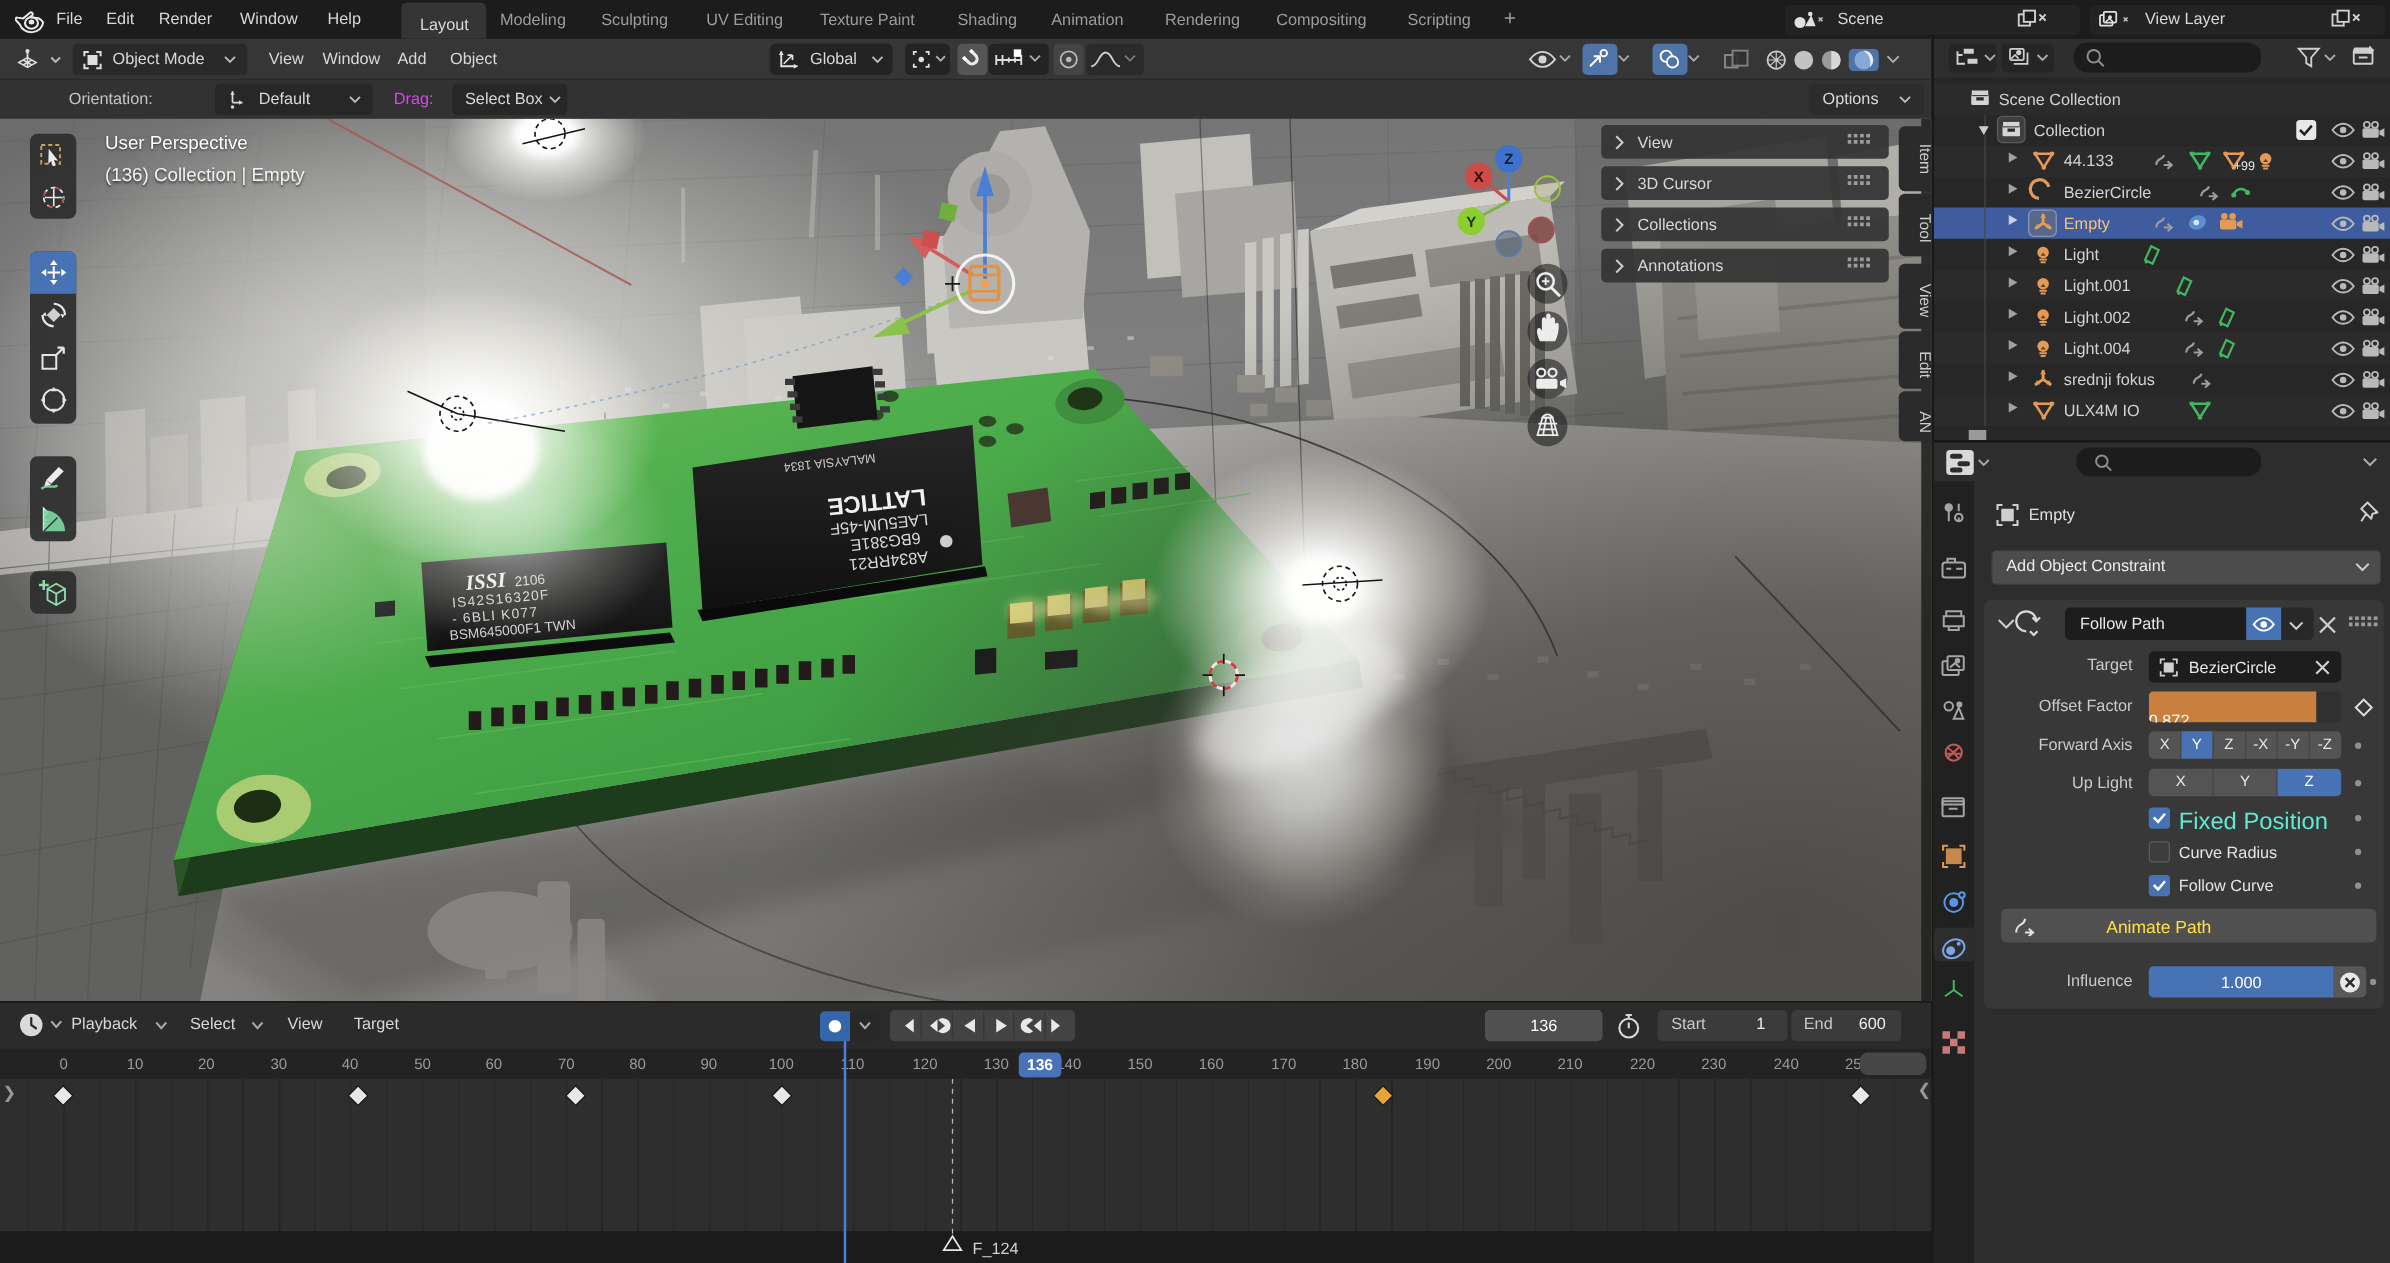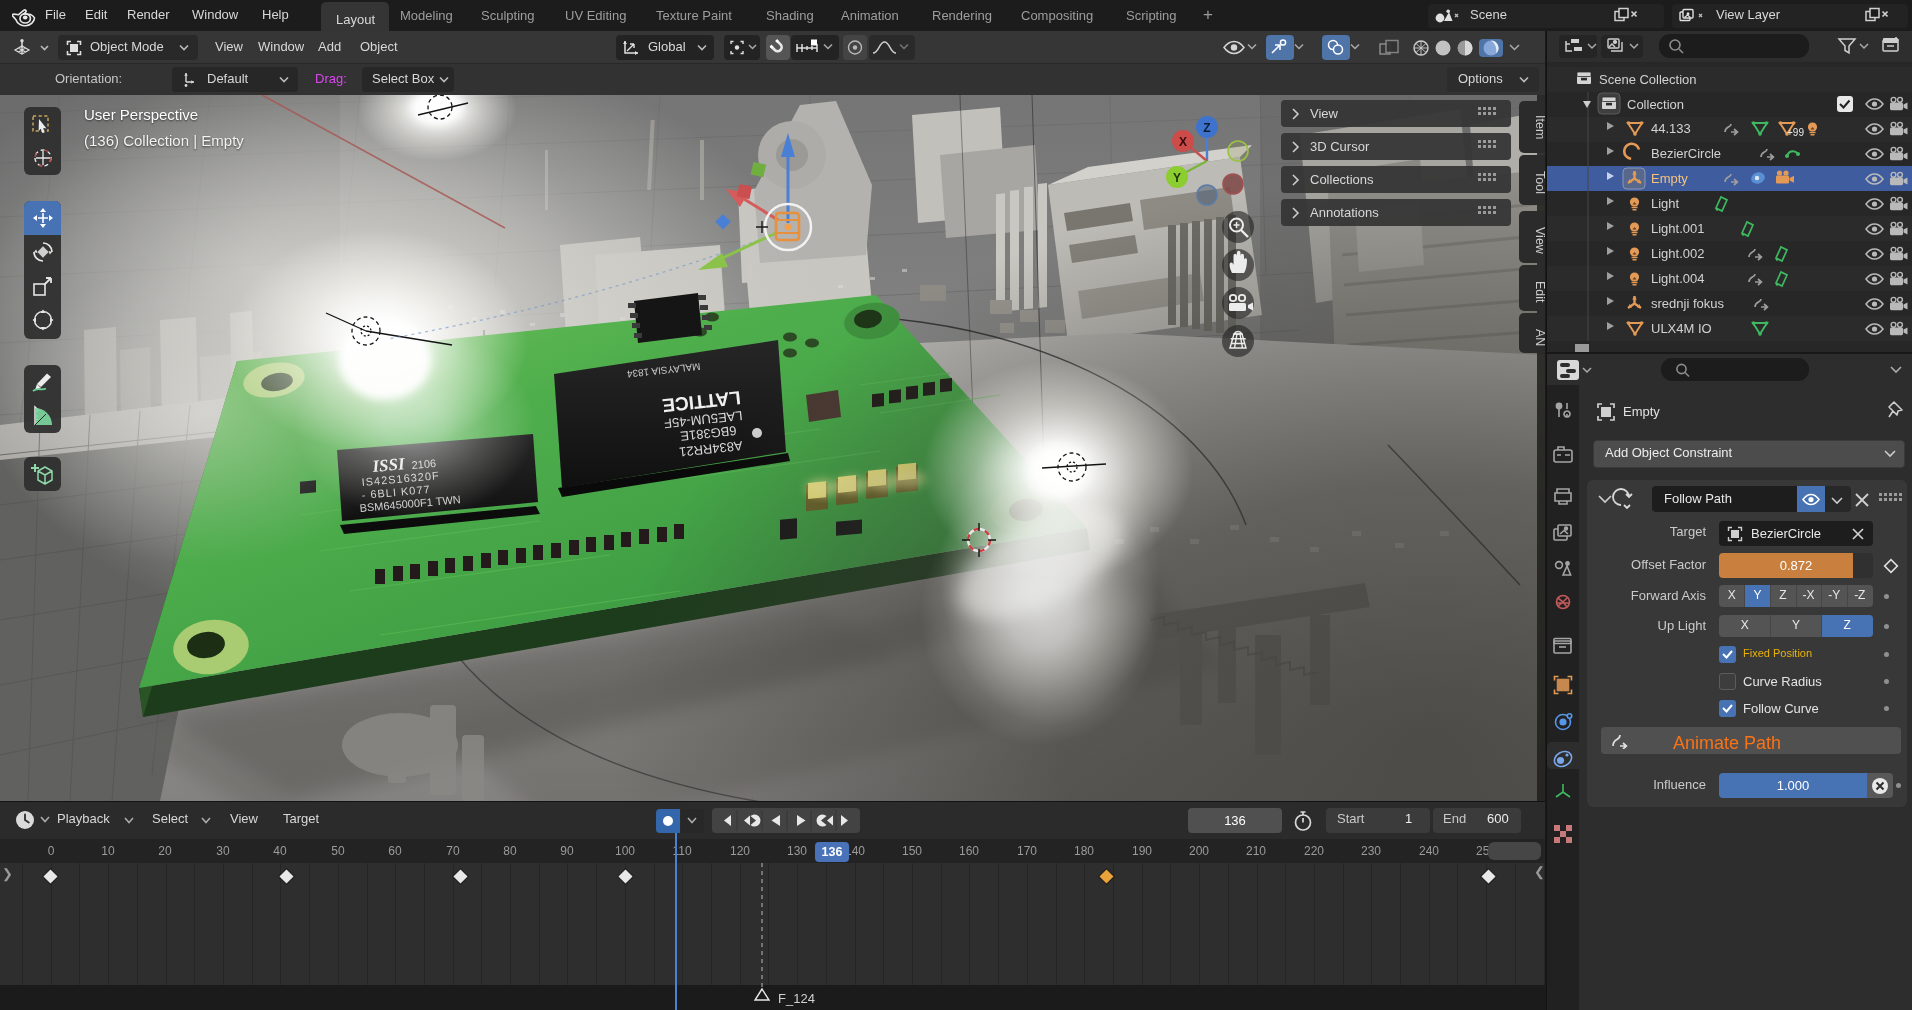--- a/index.html
+++ b/index.html
@@ -1168,21 +1168,21 @@
     <rect x="4" y="4" width="8" height="8" fill="#cfcfcf"></rect>
     <path d="M1.5 5 v-3.5 h3.5 M11 1.5 h3.5 V5 M14.5 11 v3.5 H11 M5 14.5 H1.5 V11" fill="none" stroke="#cfcfcf" stroke-width="1.4"></path>
   </svg>
   <div class="abs" style="left:204px;top:172px;font-size:13px;color:#e8e8e8">BezierCircle</div>
   <svg class="abs" style="left:303px;top:172px" width="16" height="16" viewBox="0 0 16 16">
         <path d="M3 3 l10 10 M13 3 L3 13" stroke="#d0d0d0" stroke-width="1.7"></path>
       </svg>
   <div class="abs" style="left:0px;top:203px;width:159px;text-align:right;font-size:13px;color:#cacaca">Offset Factor</div>
   <div class="abs" style="left:172px;top:199px;width:154px;height:25px;background:#303030;border-radius:4px;overflow:hidden">
     <div class="abs" style="left:0;top:0;width:134px;height:25px;background:#c9803e"></div>
-    <div class="abs" style="left:0;top:5px;width:154px;text-align:center;font-size:13px;color:#fff">0.872</div>
+    <div class="abs" style="left:0;top:16px;width:154px;text-align:left;font-size:13px;color:#fff">0.872</div>
   </div>
   <svg class="abs" style="left:334px;top:202px" width="20" height="20" viewBox="0 0 20 20">
     <rect x="5.5" y="5.5" width="9" height="9" fill="none" stroke="#e0e0e0" stroke-width="1.6" transform="rotate(45 10 10)"></rect>
   </svg>
   <div class="abs" style="left:0px;top:234px;width:159px;text-align:right;font-size:13px;color:#cacaca">Forward Axis</div>
   <div class="abs" style="left:172px;top:231px;width:154px;height:22px;background:#545454;border-radius:4px;overflow:hidden">
     <div class="abs" style="left:25.6px;top:0;width:25.6px;height:22px;background:#4772b3"></div>
     <div class="abs" style="left:0;top:3px;width:25.6px;text-align:center;font-size:12px;color:#e8e8e8">X</div>
     <div class="abs" style="left:25.6px;top:3px;width:25.6px;text-align:center;font-size:12px;color:#fff">Y</div>
     <div class="abs" style="left:51.2px;top:3px;width:25.6px;text-align:center;font-size:12px;color:#e8e8e8">Z</div>
@@ -1201,33 +1201,33 @@
     <div class="abs" style="left:0;top:3px;width:51.3px;text-align:center;font-size:12px;color:#e8e8e8">X</div>
     <div class="abs" style="left:51.3px;top:3px;width:51.3px;text-align:center;font-size:12px;color:#e8e8e8">Y</div>
     <div class="abs" style="left:102.6px;top:3px;width:51.4px;text-align:center;font-size:12px;color:#fff">Z</div>
     <div class="abs" style="left:51px;top:0;width:1px;height:22px;background:#464646"></div>
     <div class="abs" style="left:102px;top:0;width:1px;height:22px;background:#464646"></div>
   </div>
   <div class="abs" style="left:172px;top:292px;width:17px;height:17px;background:#4772b3;border-radius:3px"></div>
   <svg class="abs" style="left:174px;top:295px" width="13" height="11" viewBox="0 0 13 11">
         <path d="M2 5 l3.5 3.5 L11 2" fill="none" stroke="#fff" stroke-width="2"></path>
       </svg>
-  <div class="abs" style="left:196px;top:293px;font-size:11px;color:#eab308">Fixed Position</div>
+  <div class="abs" style="left:196px;top:293px;font-size:19px;color:#5eead4">Fixed Position</div>
   <div class="abs" style="left:172px;top:319px;width:17px;height:17px;background:#3d3d3d;border:1px solid #5c5c5c;border-radius:3px;box-sizing:border-box"></div>
   <div class="abs" style="left:196px;top:320px;font-size:13px;color:#e4e4e4">Curve Radius</div>
   <div class="abs" style="left:172px;top:346px;width:17px;height:17px;background:#4772b3;border-radius:3px"></div>
   <svg class="abs" style="left:174px;top:349px" width="13" height="11" viewBox="0 0 13 11">
         <path d="M2 5 l3.5 3.5 L11 2" fill="none" stroke="#fff" stroke-width="2"></path>
       </svg>
   <div class="abs" style="left:196px;top:347px;font-size:13px;color:#e4e4e4">Follow Curve</div>
   <div class="abs" style="left:54px;top:373px;width:300px;height:27px;background:#505050;border-radius:4px"></div>
   <svg class="abs" style="left:64px;top:379px" width="18" height="16" viewBox="0 0 18 16">
     <path d="M2 13 C2 5 9 8 9 2 M9 13 h6 m-3 -3 l3.4 3 l-3.4 3" fill="none" stroke="#e0e0e0" stroke-width="1.7"></path>
   </svg>
-  <div class="abs" style="left:54px;top:379px;width:252px;text-align:center;font-size:18px;color:#f97316">Animate Path</div>
+  <div class="abs" style="left:54px;top:379px;width:252px;text-align:center;font-size:14px;color:#fde047">Animate Path</div>
   <div class="abs" style="left:0px;top:423px;width:159px;text-align:right;font-size:13px;color:#cacaca">Influence</div>
   <div class="abs" style="left:172px;top:419px;width:148px;height:25px;background:#4772b3;border-radius:4px 0 0 4px"></div>
   <div class="abs" style="left:172px;top:424px;width:148px;text-align:center;font-size:13px;color:#fff">1.000</div>
   <div class="abs" style="left:320px;top:419px;width:26px;height:25px;background:#585858;border-radius:0 4px 4px 0"></div>
   <svg class="abs" style="left:324px;top:423px" width="18" height="18" viewBox="0 0 18 18">
     <circle cx="9" cy="9" r="8" fill="#e8e8e8"></circle>
     <path d="M5.5 5.5 l7 7 M12.5 5.5 l-7 7" stroke="#2d2d2d" stroke-width="2"></path>
   </svg>
 
   <div class="abs" style="left:337px;top:240px;width:5px;height:5px;background:#909090;border-radius:50%"></div>

